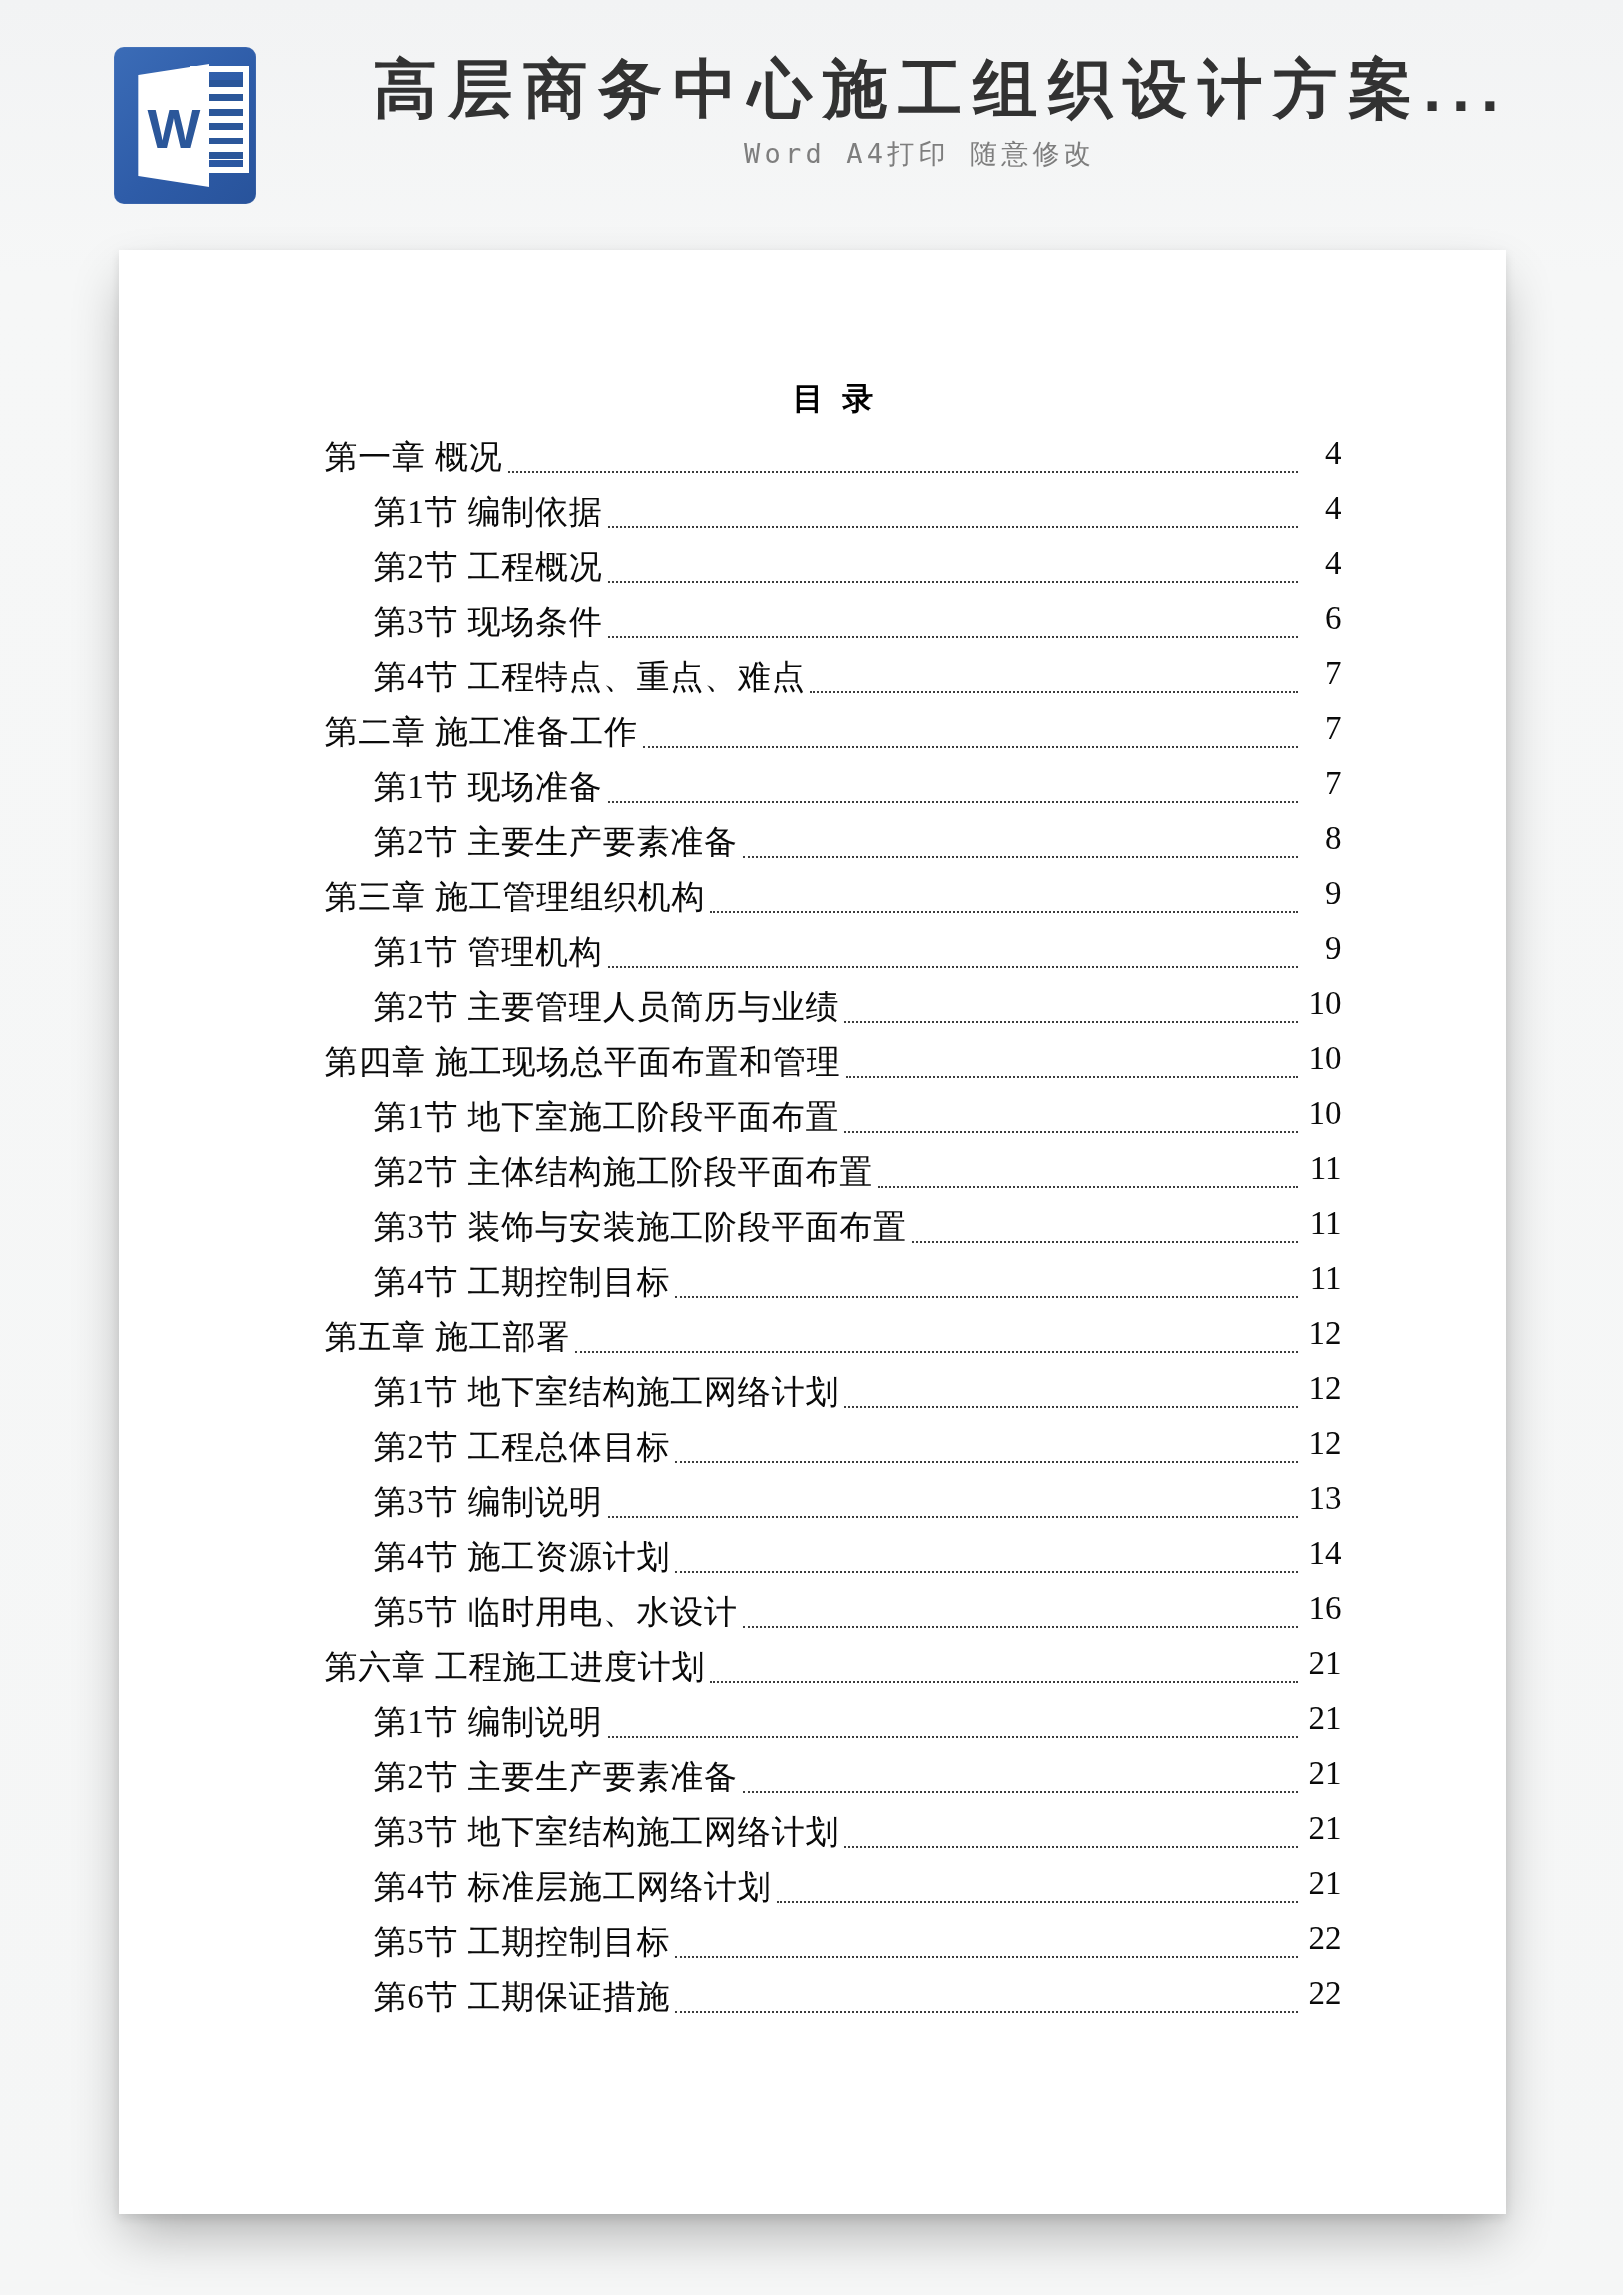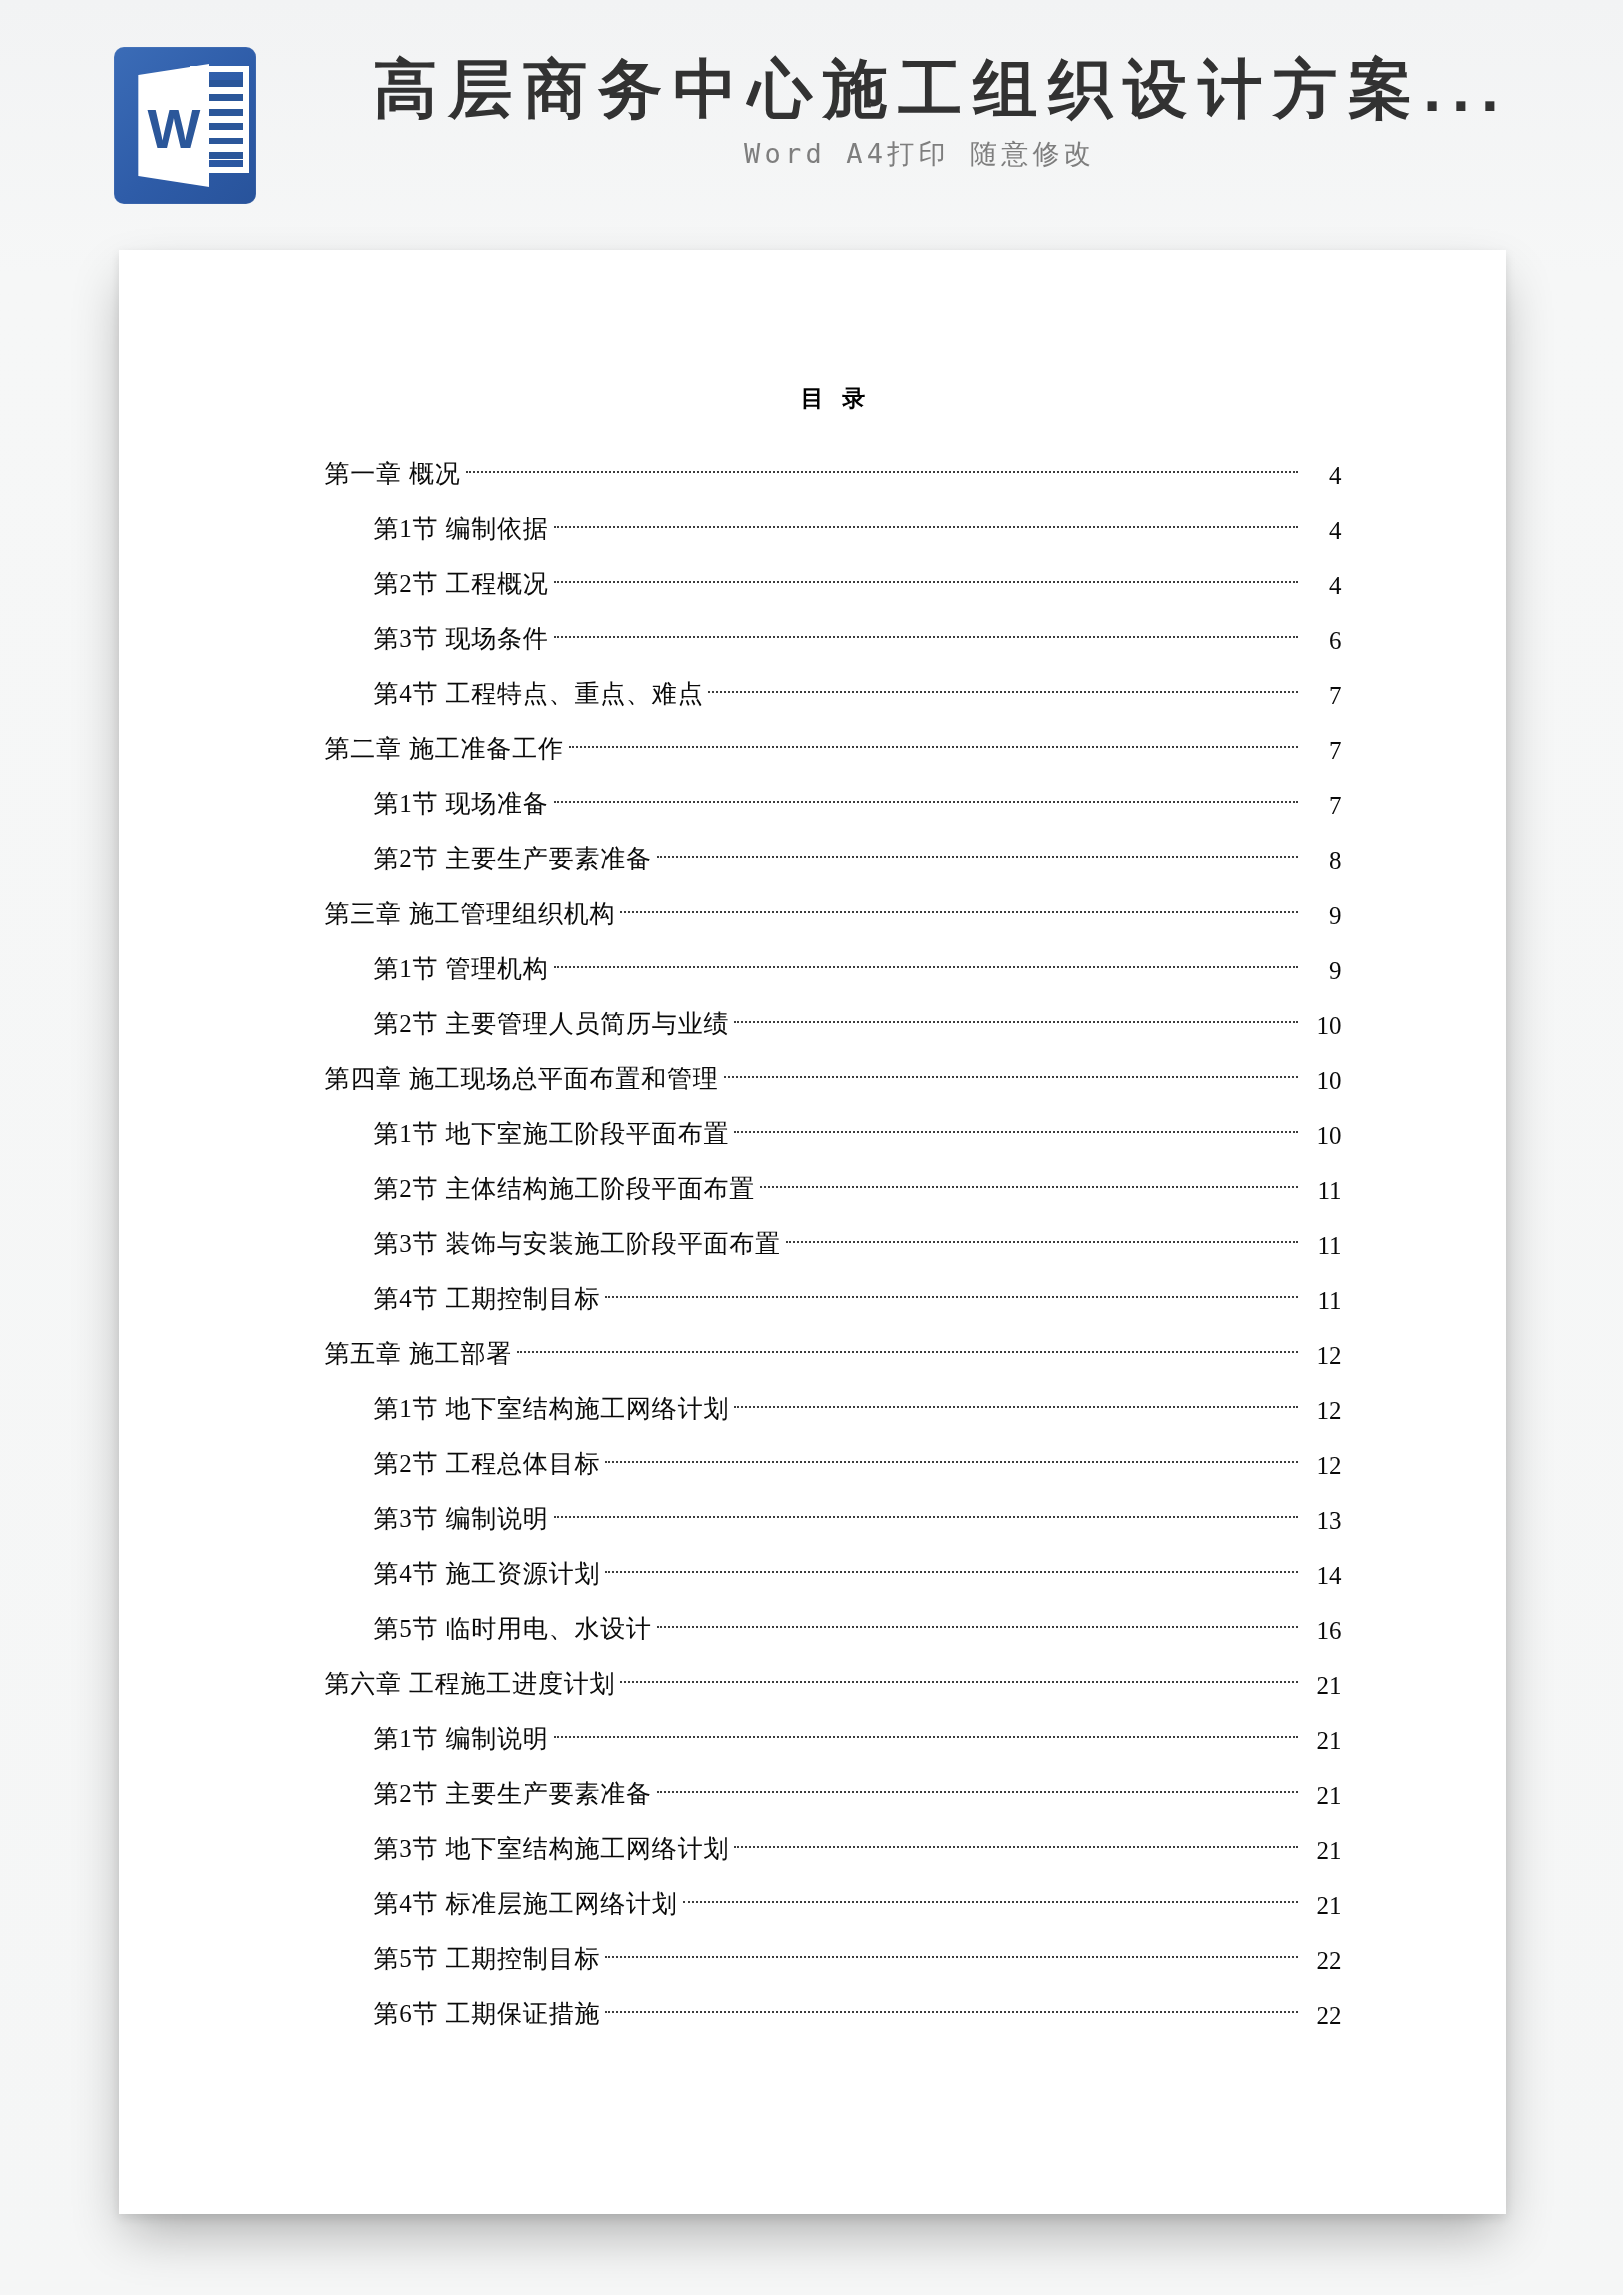--- a/index.html
+++ b/index.html
@@ -87,34 +87,34 @@
   
   .doc-sheet {
     width: 1387px; height: 1964px;
     margin: 0 auto;
     background: #ffffff;
     box-shadow: 0 4.2px 10px rgba(0,0,0,0.10), 0 25px 51px -6.8px rgba(0,0,0,0.30);
     padding: 127px 164px 0 206px;
   }
   .toc-heading {
     text-align: center;
-    font-size: 23px;
+    font-size: 31px;
     font-weight: bold;
     color: #000000;
     letter-spacing: 18.6px;
     padding-left: 18.6px; 
     height: 44px; line-height: 44px;
     margin-bottom: 13.5px;
   }
   .toc-list { width: 100%; }
   .toc-row {
     display: flex;
-    align-items: flex-end;
+    align-items: flex-start;
     height: 55px;
-    font-size: 25px;
+    font-size: 33px;
     color: #0a0a0a;
     cursor: pointer;
   }
   .toc-row.lvl2 { padding-left: 49px; }
   .toc-label { white-space: nowrap; letter-spacing: 0.8px; }
   .toc-leader {
     flex: 1 1 auto;
     align-self: flex-end;
     border-bottom: 2.5px dotted #3c3c3c;
     margin: 0 4.2px 17px 5px;

